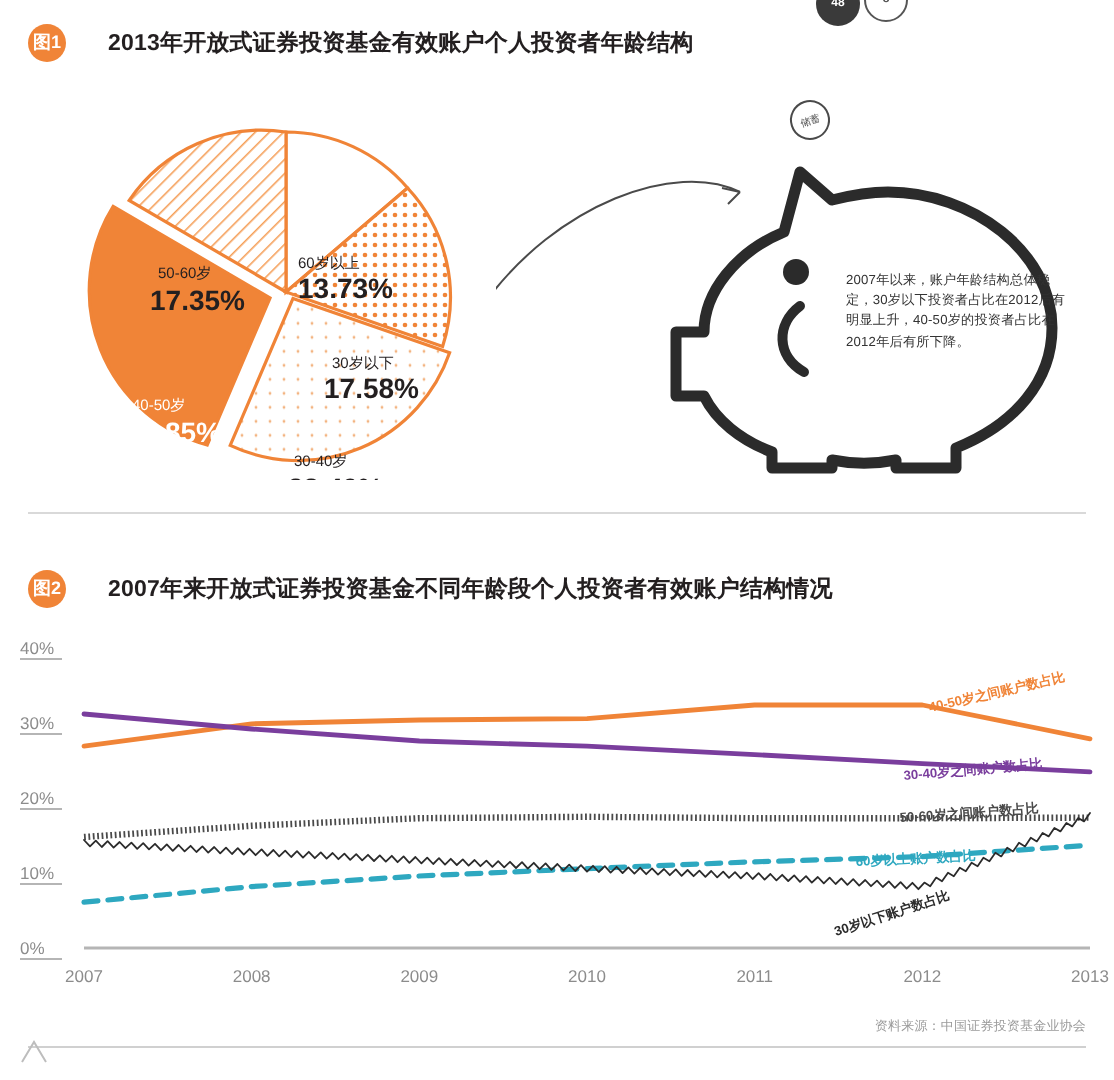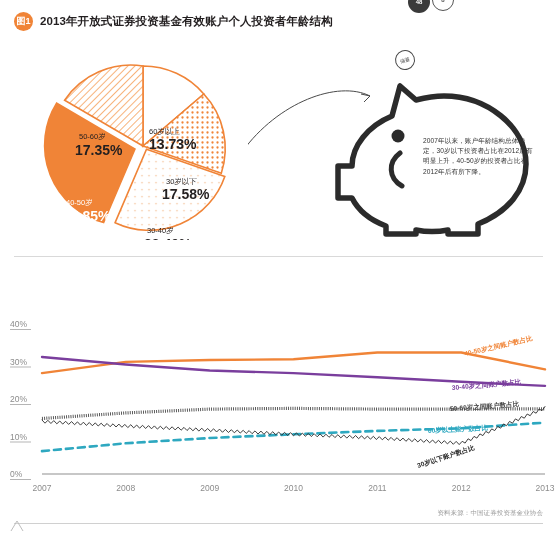--- a/index.html
+++ b/index.html
@@ -21,21 +21,21 @@
   .badge-dark { left:0; top:0; background:#3a3a3a; }
   .badge-light { left:24px; top:-2px; background:#fff; border:1px solid #555; color:#555; }
 
   
   .section-head { position:absolute; display:flex; align-items:center; gap:7px; }
   .fig-chip {
     width:19px; height:19px; border-radius:50%; background:#F08437;
     color:#fff; font-size:9px; line-height:19px; text-align:center;
     font-weight:bold; flex:none;
   }
-  .sec-title { font-size:11.5px; font-weight:bold; color:#231f20; letter-spacing:0.1px; white-space:nowrap; }
+  .sec-title { font-size:11.5px; font-weight:bold; color:#231f20; letter-spacing:0.1px; white-space:nowrap;margin-left:14px; }
 
   #head1 { left:14px; top:12px; }
   #head2 { left:14px; top:285px; }
 
   
   .rule { position:absolute; left:14px; width:529px; height:1px; background:#d9d9d9; }
   #rule1 { top:256px; }
 
   
   #pie-wrap { position:absolute; left:30px; top:50px; width:226px; height:190px; }
@@ -154,20 +154,24 @@
   </div>
 
   <div id="coin-badge">
     <span>储蓄</span>
   </div>
 
   <div id="note-text">2007年以来，账户年龄结构总体稳定，30岁以下投资者占比在2012后有明显上升，40-50岁的投资者占比在2012年后有所下降。</div>
 
   <div class="rule" id="rule1"></div>
 
+  <div class="section-head" id="head2">
+    <div class="fig-chip">图2</div>
+    <div class="sec-title">2007年来开放式证券投资基金不同年龄段个人投资者有效账户结构情况</div>
+  </div>
 
   <div id="line-wrap">
     <svg id="line-svg" width="557" height="195" viewBox="0 0 557 195">
         <text x="10" y="161" class="ytick">0%</text>
         <line x1="10" y1="163.5" x2="31" y2="163.5" stroke="#b5b5b5" stroke-width="1"></line>
         <text x="10" y="123.5" class="ytick">10%</text>
         <line x1="10" y1="126" x2="31" y2="126" stroke="#b5b5b5" stroke-width="1"></line>
         <text x="10" y="86" class="ytick">20%</text>
         <line x1="10" y1="88.5" x2="31" y2="88.5" stroke="#b5b5b5" stroke-width="1"></line>
         <text x="10" y="48.5" class="ytick">30%</text>

